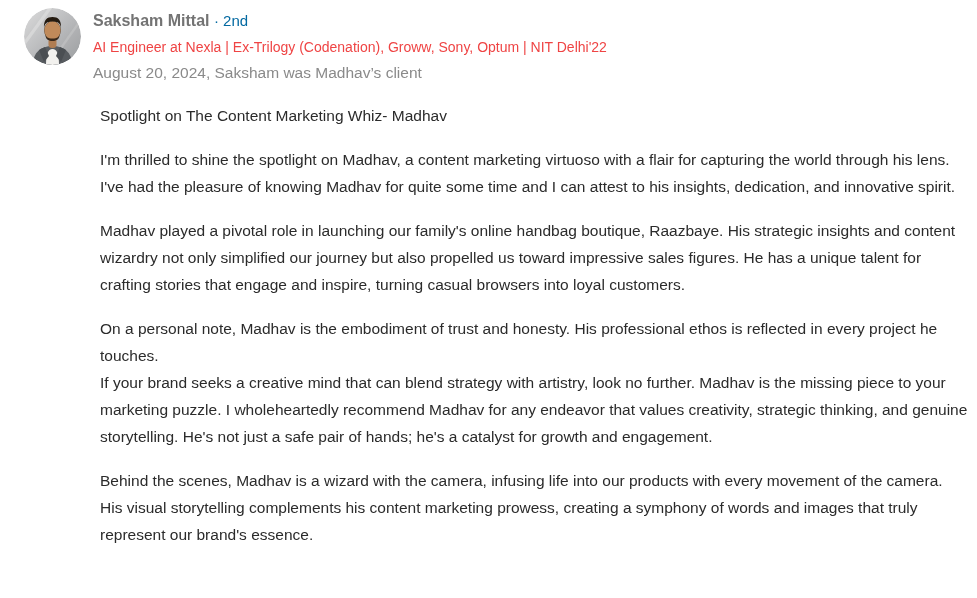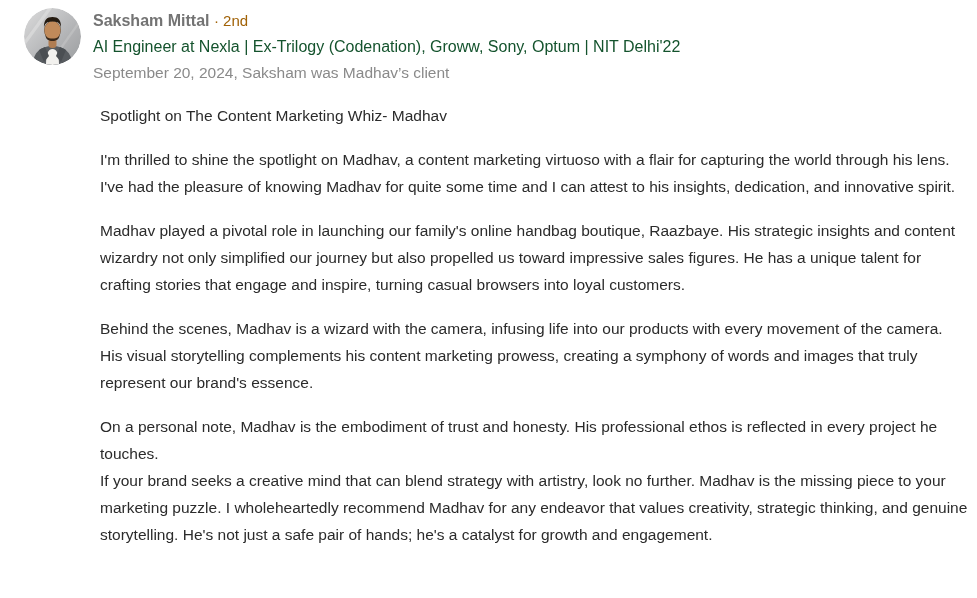--- a/index.html
+++ b/index.html
@@ -40,26 +40,26 @@
     white-space: nowrap;
   }
   .name-line { font-size: 16px; }
   .name {
     font-weight: 700;
     color: #737373;
     cursor: pointer;
   }
   .degree {
     font-size: 15px;
-    color: #a16207;
+    color: #0369a1;
     font-weight: 400;
   }
   .headline {
-    font-size: 16px;
-    color: #14532d;
+    font-size: 14px;
+    color: #ef4444;
   }
   .meta {
     font-size: 15.5px;
     color: #8a8a8a;
   }
   .body-text {
     margin-left: 69px;
     margin-top: 16px;
     width: 876px;
     font-size: 15.5px;
@@ -114,27 +114,27 @@
         </g>
       </svg>
     </div>
 
     <div class="header-text">
       <div class="name-line">
         <span class="name">Saksham Mittal</span>
         <span class="degree">· 2nd</span>
       </div>
       <div class="headline">AI Engineer at Nexla | Ex-Trilogy (Codenation), Groww, Sony, Optum | NIT Delhi'22</div>
-      <div class="meta">September 20, 2024, Saksham was Madhav’s client</div>
+      <div class="meta">August 20, 2024, Saksham was Madhav’s client</div>
     </div>
 
   </div>
 
   <div class="body-text">
     <p>Spotlight on The Content Marketing Whiz- Madhav</p>
     <p>I'm thrilled to shine the spotlight on Madhav, a content marketing virtuoso with a flair for capturing the world through his lens. I've had the pleasure of knowing Madhav for quite some time and I can attest to his insights, dedication, and innovative spirit.</p>
     <p>Madhav played a pivotal role in launching our family's online handbag boutique, Raazbaye. His strategic insights and content wizardry not only simplified our journey but also propelled us toward impressive sales figures. He has a unique talent for crafting stories that engage and inspire, turning casual browsers into loyal customers.</p>
-    <p>Behind the scenes, Madhav is a wizard with the camera, infusing life into our products with every movement of the camera. His visual storytelling complements his content marketing prowess, creating a symphony of words and images that truly represent our brand's essence.</p>
     <p>On a personal note, Madhav is the embodiment of trust and honesty. His professional ethos is reflected in every project he touches.
 If your brand seeks a creative mind that can blend strategy with artistry, look no further. Madhav is the missing piece to your marketing puzzle. I wholeheartedly recommend Madhav for any endeavor that values creativity, strategic thinking, and genuine storytelling. He's not just a safe pair of hands; he's a catalyst for growth and engagement.</p>
+    <p>Behind the scenes, Madhav is a wizard with the camera, infusing life into our products with every movement of the camera. His visual storytelling complements his content marketing prowess, creating a symphony of words and images that truly represent our brand's essence.</p>
   </div>
 
 </div>
 
 </body></html>

